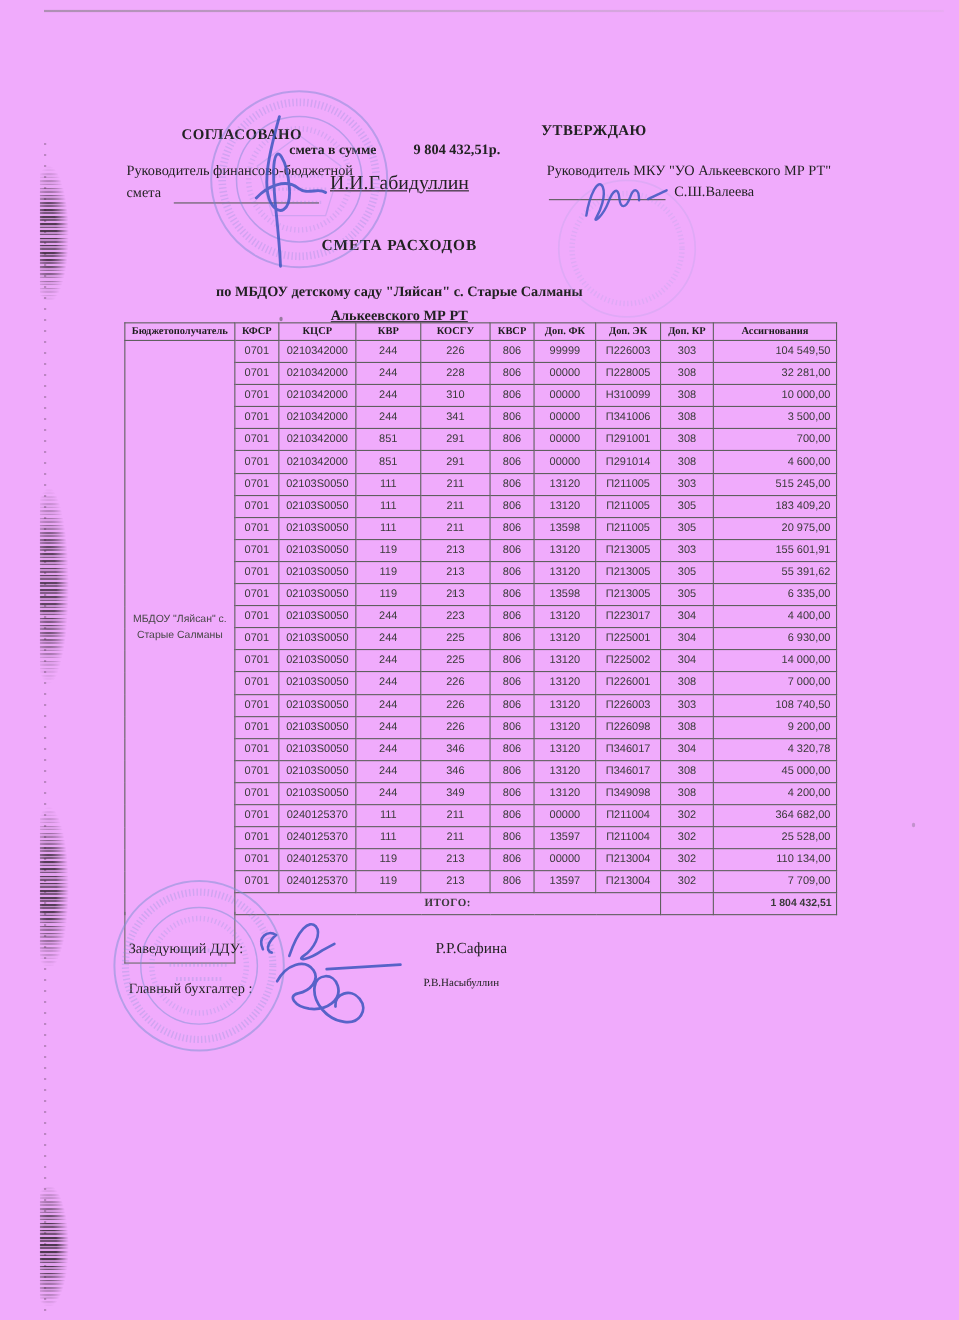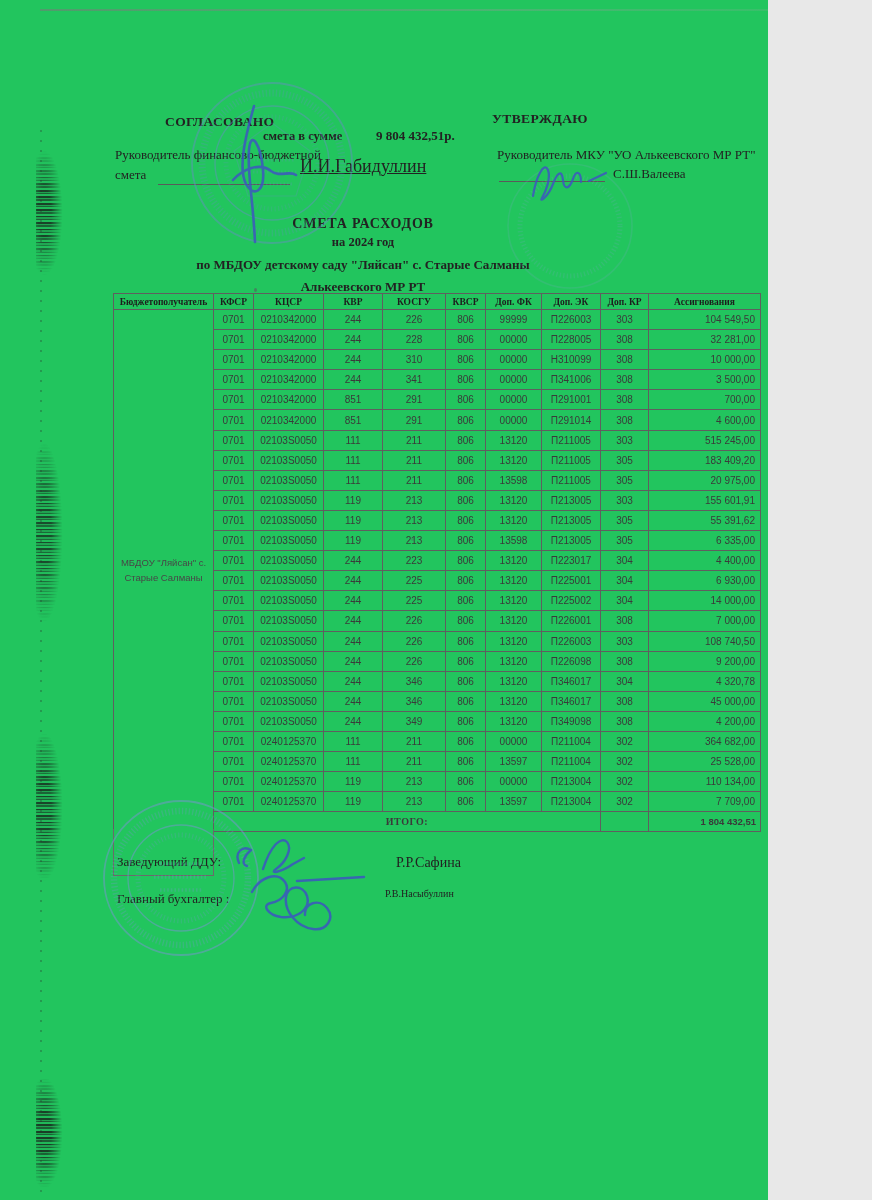--- a/index.html
+++ b/index.html
@@ -1,16 +1,16 @@
 <!DOCTYPE html>
 <html><head>
 <meta charset="utf-8">
 <style>
   html,body{margin:0;padding:0;background:#e8e8e8;}
-  #page{position:relative;width:768px;height:1200px;background:#22c55e;overflow:hidden;
+  #page{position:relative;width:872px;height:1200px;background:#f0abfc;overflow:hidden;
         font-family:"Liberation Serif",serif;color:#222;}
   .t{position:absolute;white-space:nowrap;}
   .b{font-weight:bold;}
 
   
   .topline{position:absolute;left:40px;top:9px;width:818px;height:2px;
     background:linear-gradient(90deg,rgba(120,120,120,.55),rgba(150,150,150,.35) 55%,rgba(175,175,175,.12));}
   .smudge{position:absolute;left:36px;width:38px;
     background:repeating-linear-gradient(180deg,rgba(22,15,19,.78) 0 1.5px,rgba(22,15,19,.22) 1.5px 3px,
       rgba(22,15,19,.6) 3px 4.5px,rgba(22,15,19,.07) 4.5px 6.5px);
@@ -61,23 +61,22 @@
   <div class="t b" style="left:376px;top:128px;font-size:13px;">9 804 432,51р.</div>
   <div class="t" style="left:115px;top:147px;font-size:13px;">Руководитель финансово-бюджетной</div>
   <div class="t" style="left:115px;top:167px;font-size:13px;">смета</div>
   <div class="line" style="left:158px;top:184px;width:132px;"></div>
   <div class="t" style="left:300px;top:156px;font-size:18px;text-decoration:underline;">И.И.Габидуллин</div>
   <div class="t" style="left:497px;top:147px;font-size:13px;">Руководитель МКУ "УО Алькеевского МР РТ"</div>
   <div class="line" style="left:499px;top:181px;width:106px;"></div>
   <div class="t" style="left:613px;top:166px;font-size:13px;">С.Ш.Валеева</div>
 
   <div class="titleblock b" style="top:216px;font-size:14px;letter-spacing:.8px;text-align:center;">СМЕТА  РАСХОДОВ</div>
-  <div class="titleblock b" style="top:235px;font-size:12.5px;">на 2024 год</div>
   <div class="titleblock b" style="top:257px;font-size:13px;">по МБДОУ детскому саду "Ляйсан" с. Старые Салманы</div>
-  <div class="titleblock b" style="top:279px;font-size:13px;">Алькеевского МР РТ</div>
+  <div class="titleblock b" style="top:279px;font-size:13px;text-decoration:underline;">Алькеевского МР РТ</div>
 
   <table id="sheet">
     <colgroup>
       <col style="width:100px">
         <col style="width:40px">
         <col style="width:70px">
         <col style="width:59px">
       <col style="width:63px">
         <col style="width:40px">
         <col style="width:56px">

